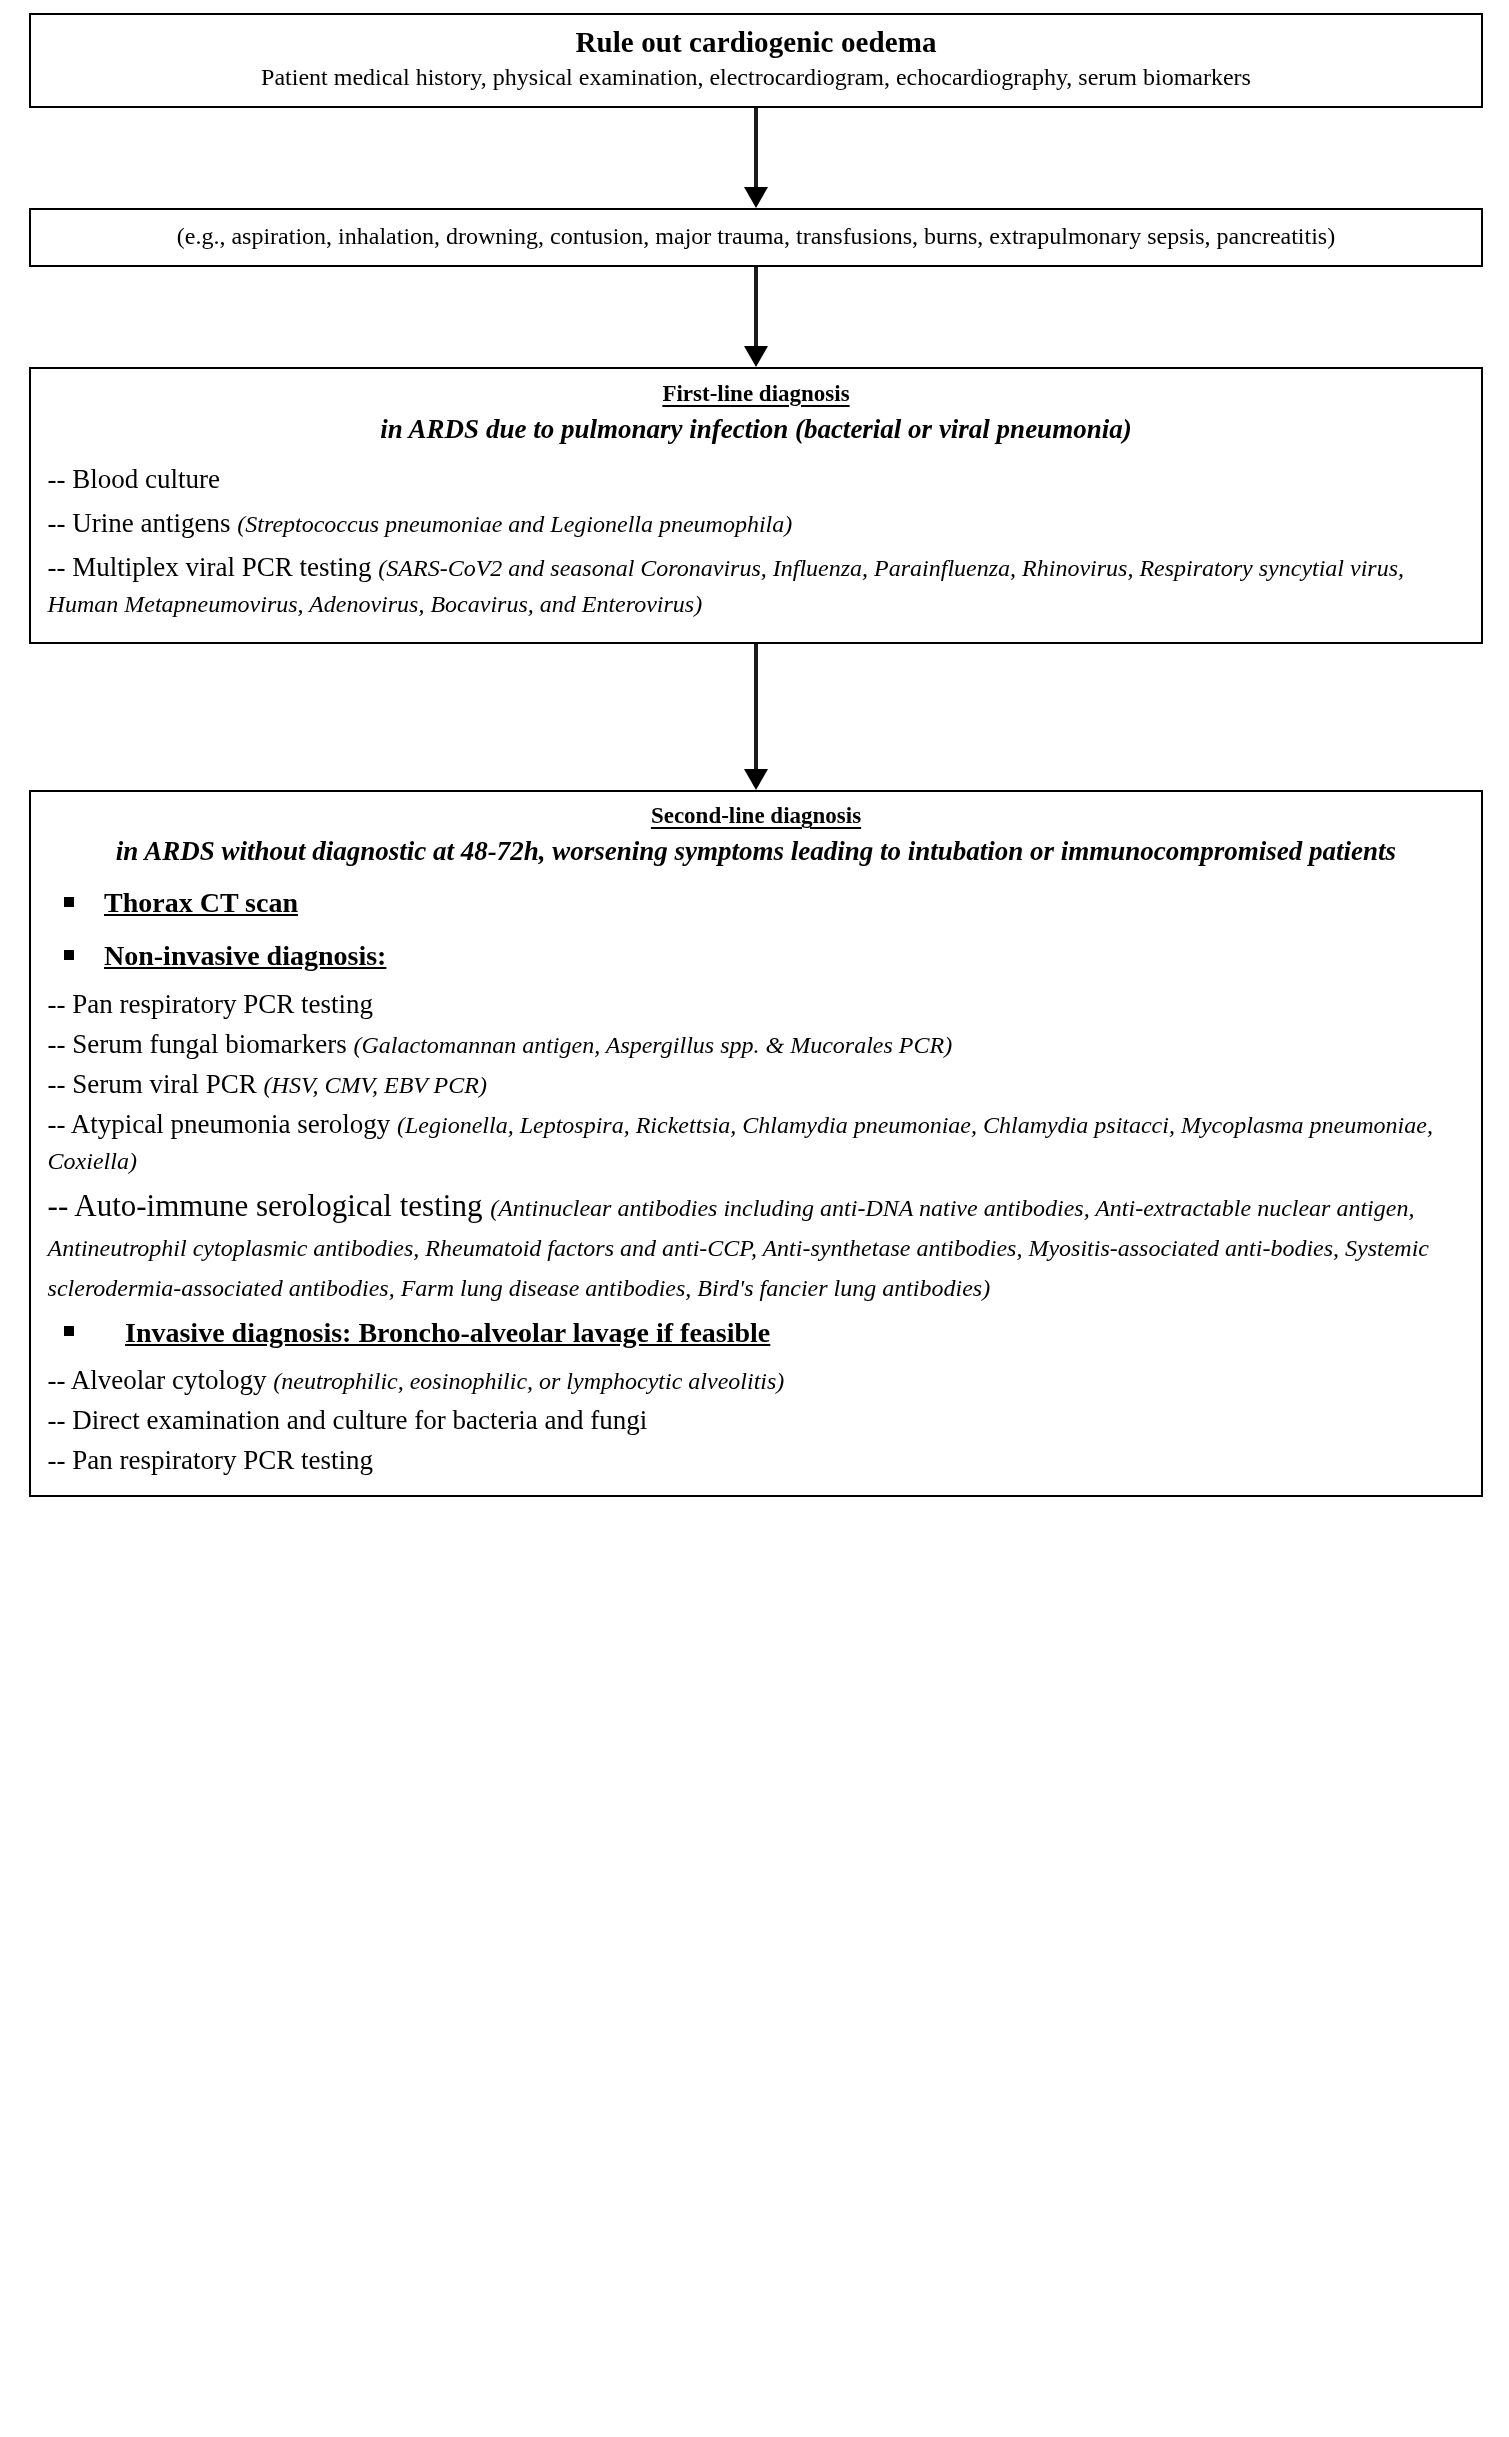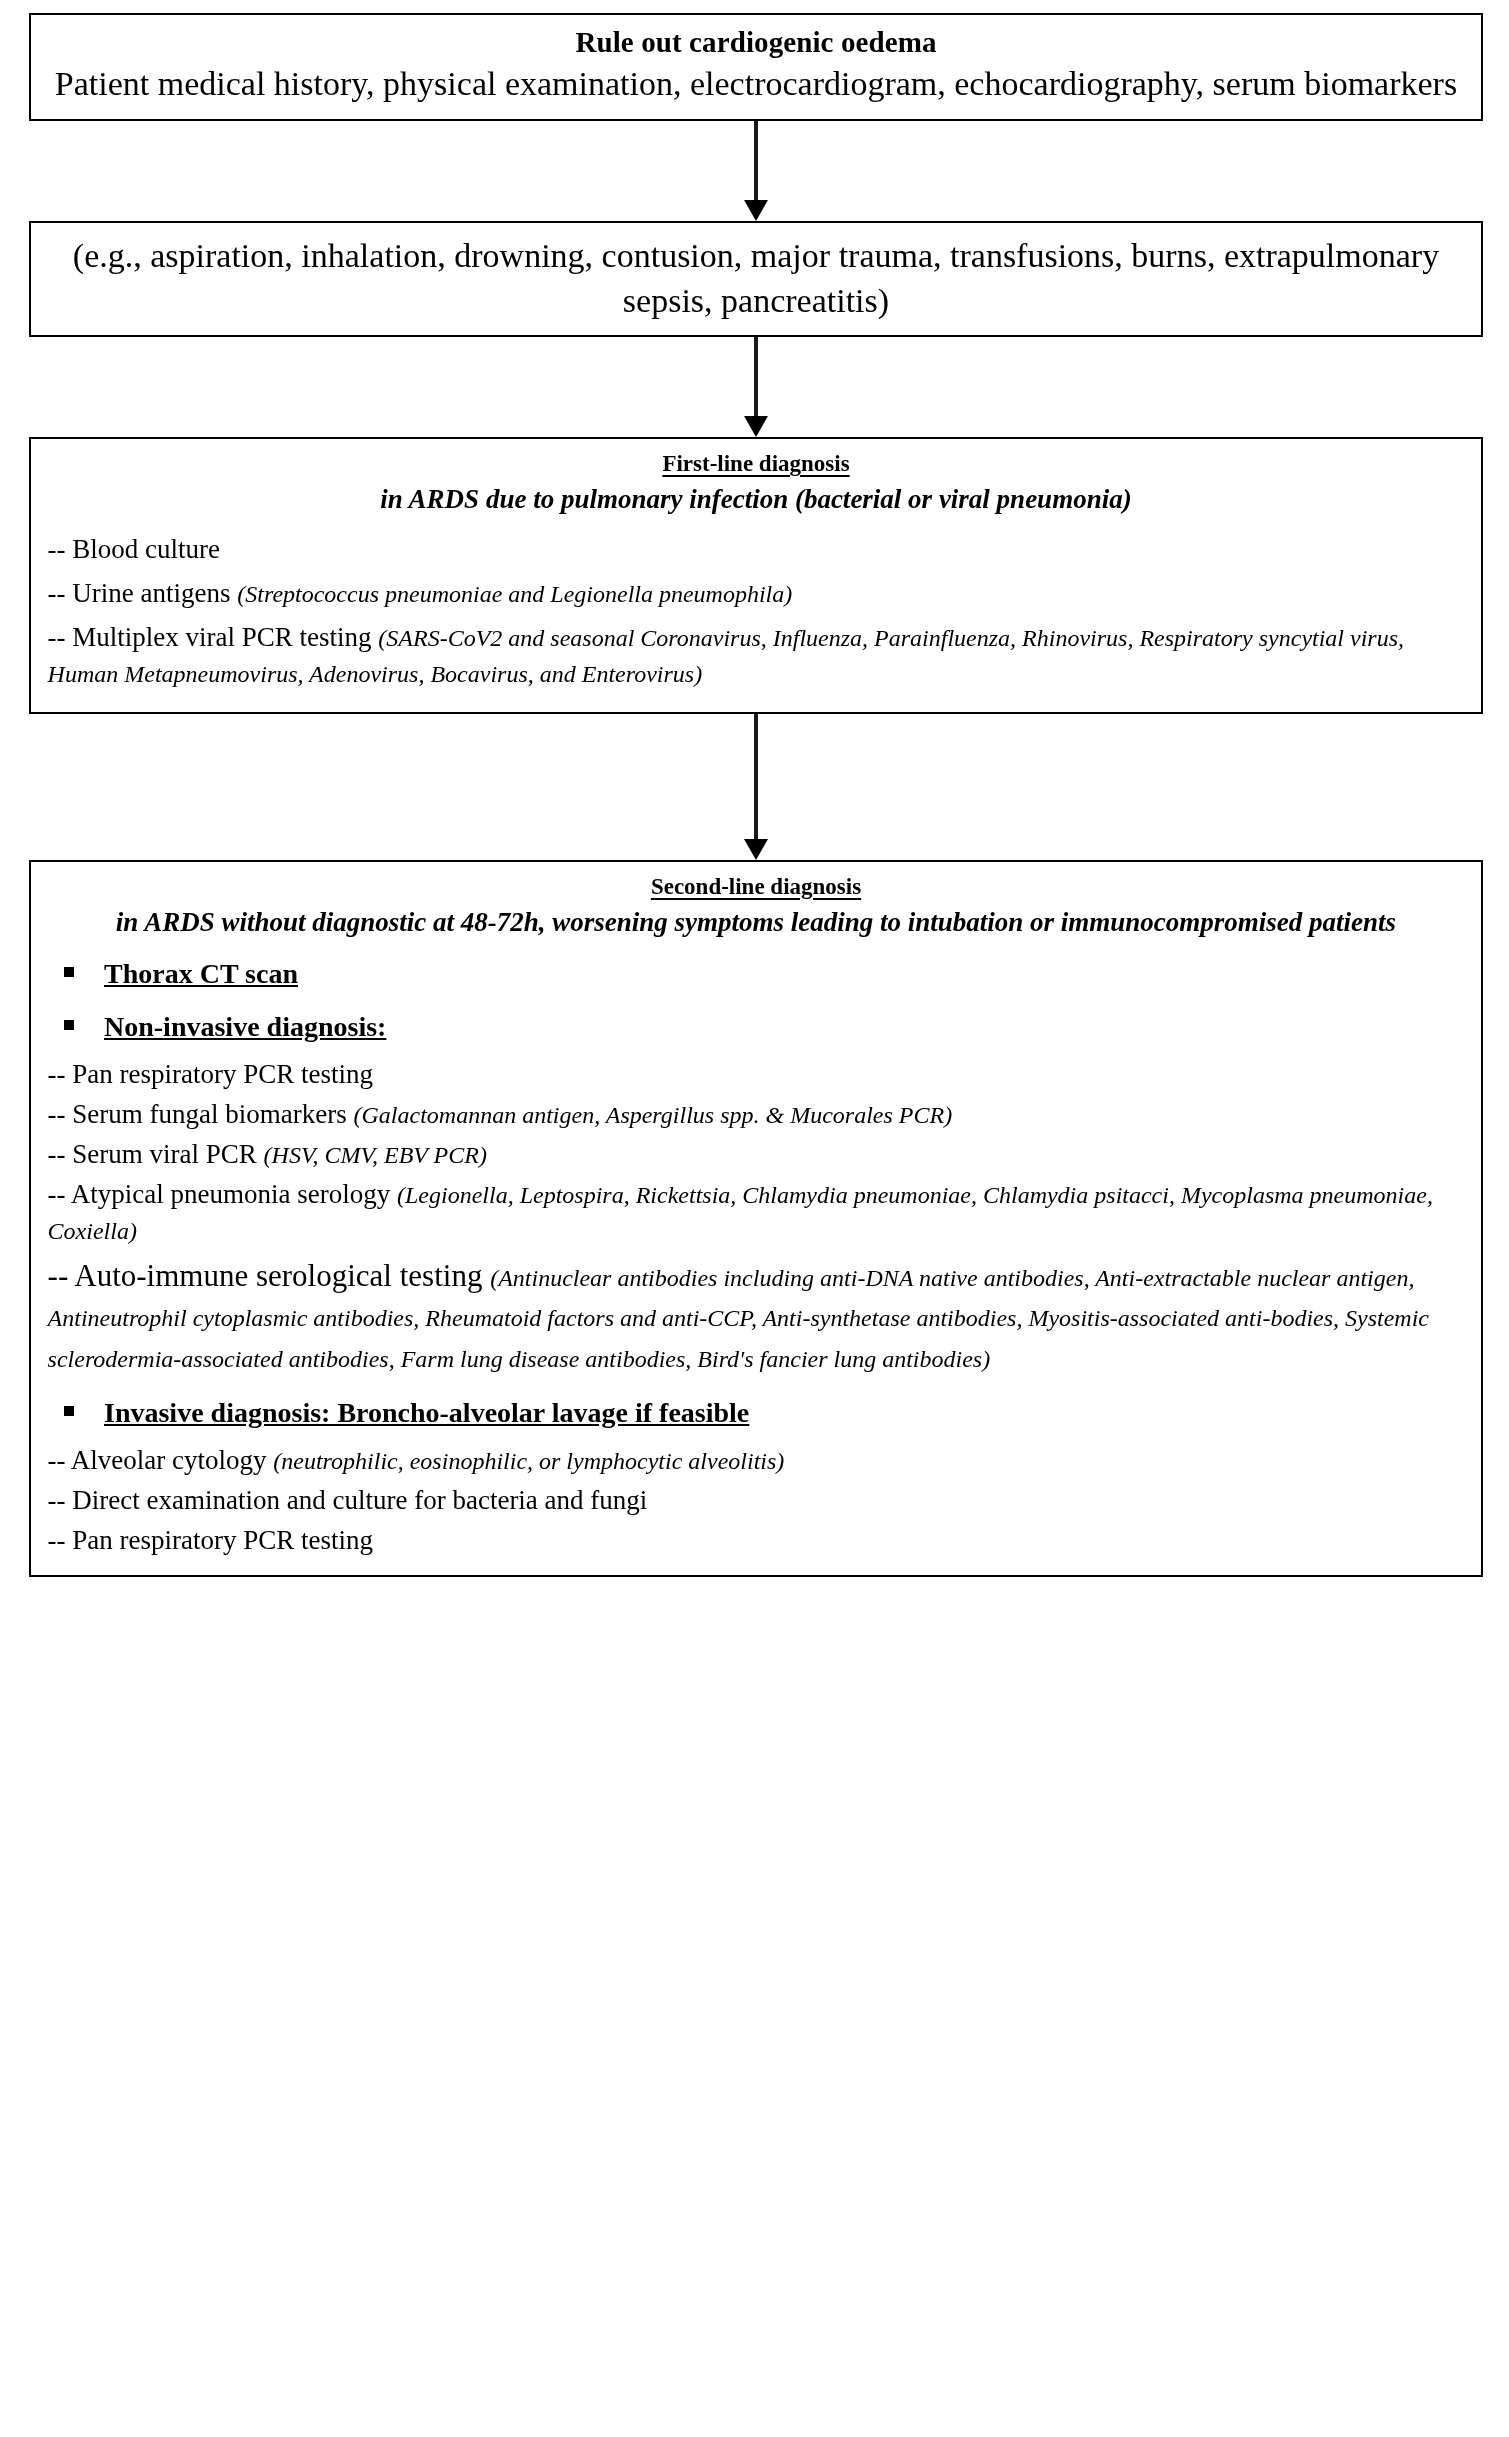--- a/index.html
+++ b/index.html
@@ -74,21 +74,21 @@
     text-align: center;
     font-weight: bold;
     font-size: 23px;
     line-height: 1.22;
     text-decoration: underline;
     text-underline-offset: 4.4px;
     text-decoration-thickness: 2.4px;
   }
   .sub {
     text-align: center;
-    font-size: 34px;
+    font-size: 24px;
     line-height: 1.3;
     padding: 1px 2px 0 2px;
   }
   .sub-bi {
     text-align: center;
     font-weight: bold;
     font-style: italic;
     font-size: 27px;
     line-height: 1.28;
     padding: 3.9px 14.6px 0 14.6px;
@@ -132,21 +132,21 @@
     font-size: 31px;
     line-height: 1.3;
     margin: 7.8px 0 7.8px 0;
   }
   .big-item .it {
     font-style: italic;
     font-size: 24px;
   }
 
   .tight { margin-bottom: 3.9px; }
-  .gap-top { margin-top: 18px; }
+  .gap-top { margin-top: 8px; gap: 21px; }
 </style>
 </head>
 <body>
 
 <div class="flow">
 
   <div class="box">
     <div class="ttl">Rule out cardiogenic oedema</div>
     <div class="sub">Patient medical history, physical examination, electrocardiogram, echocardiography, serum biomarkers</div>
   </div>

